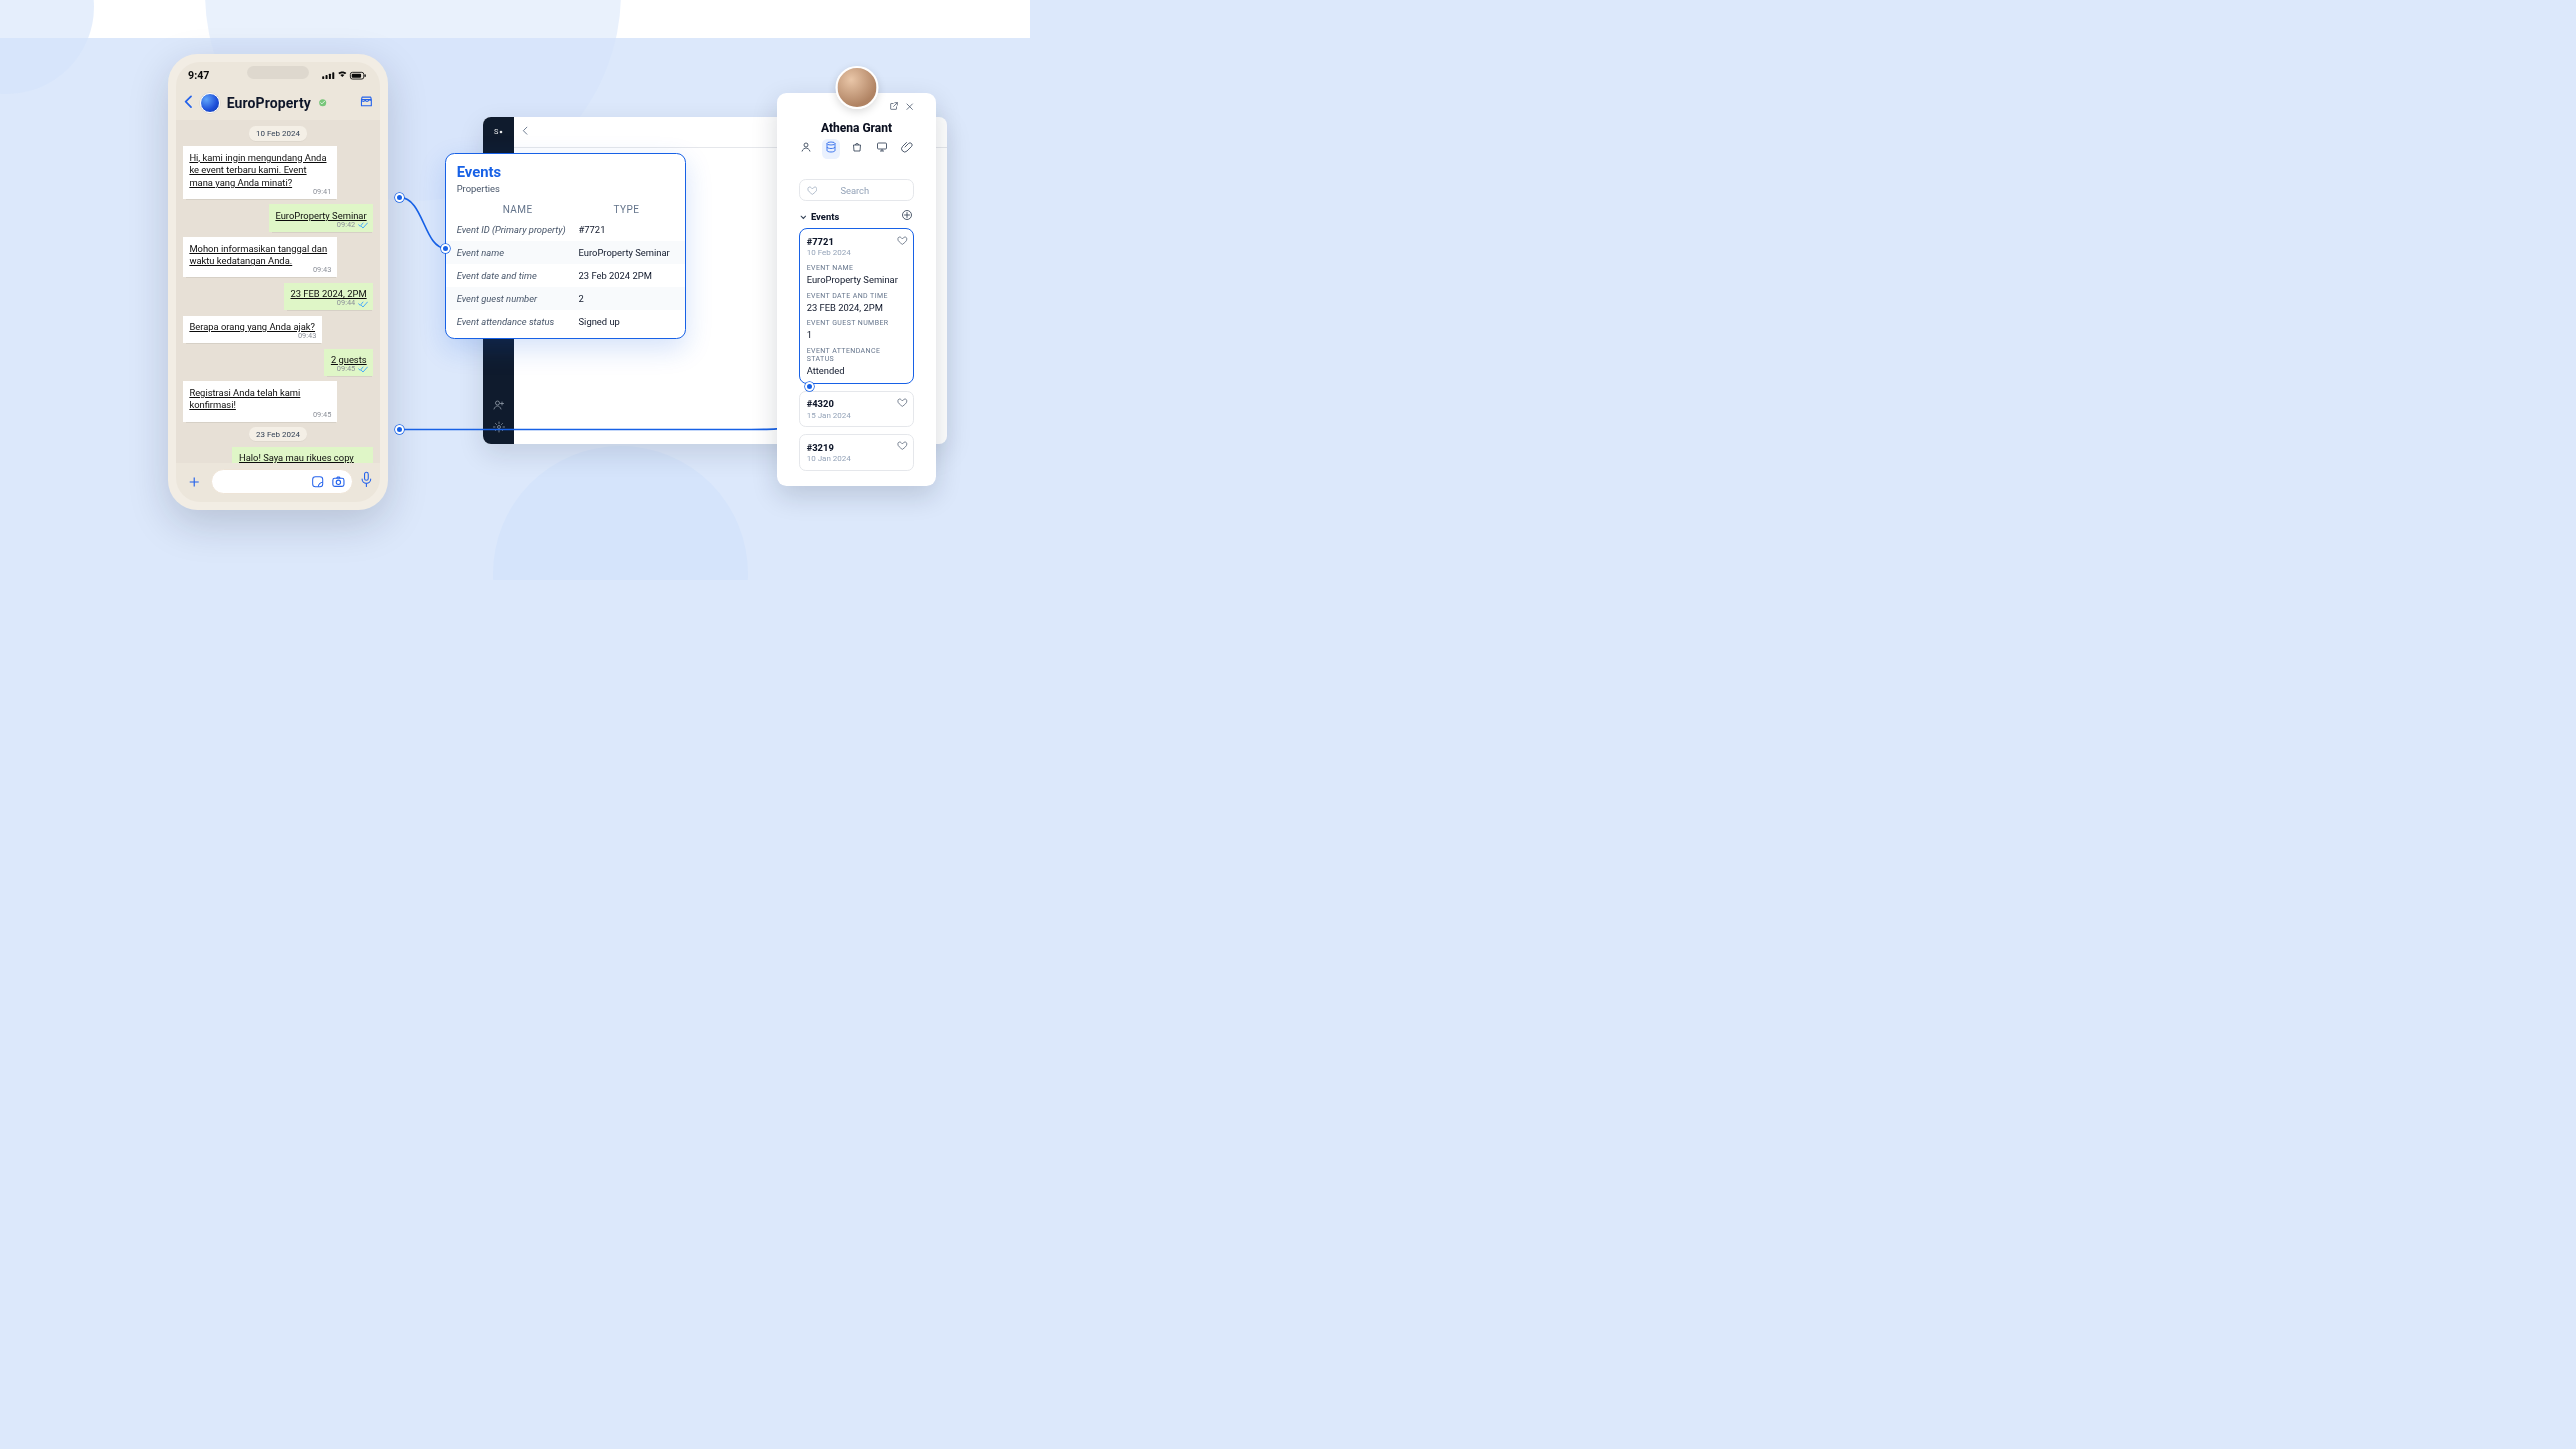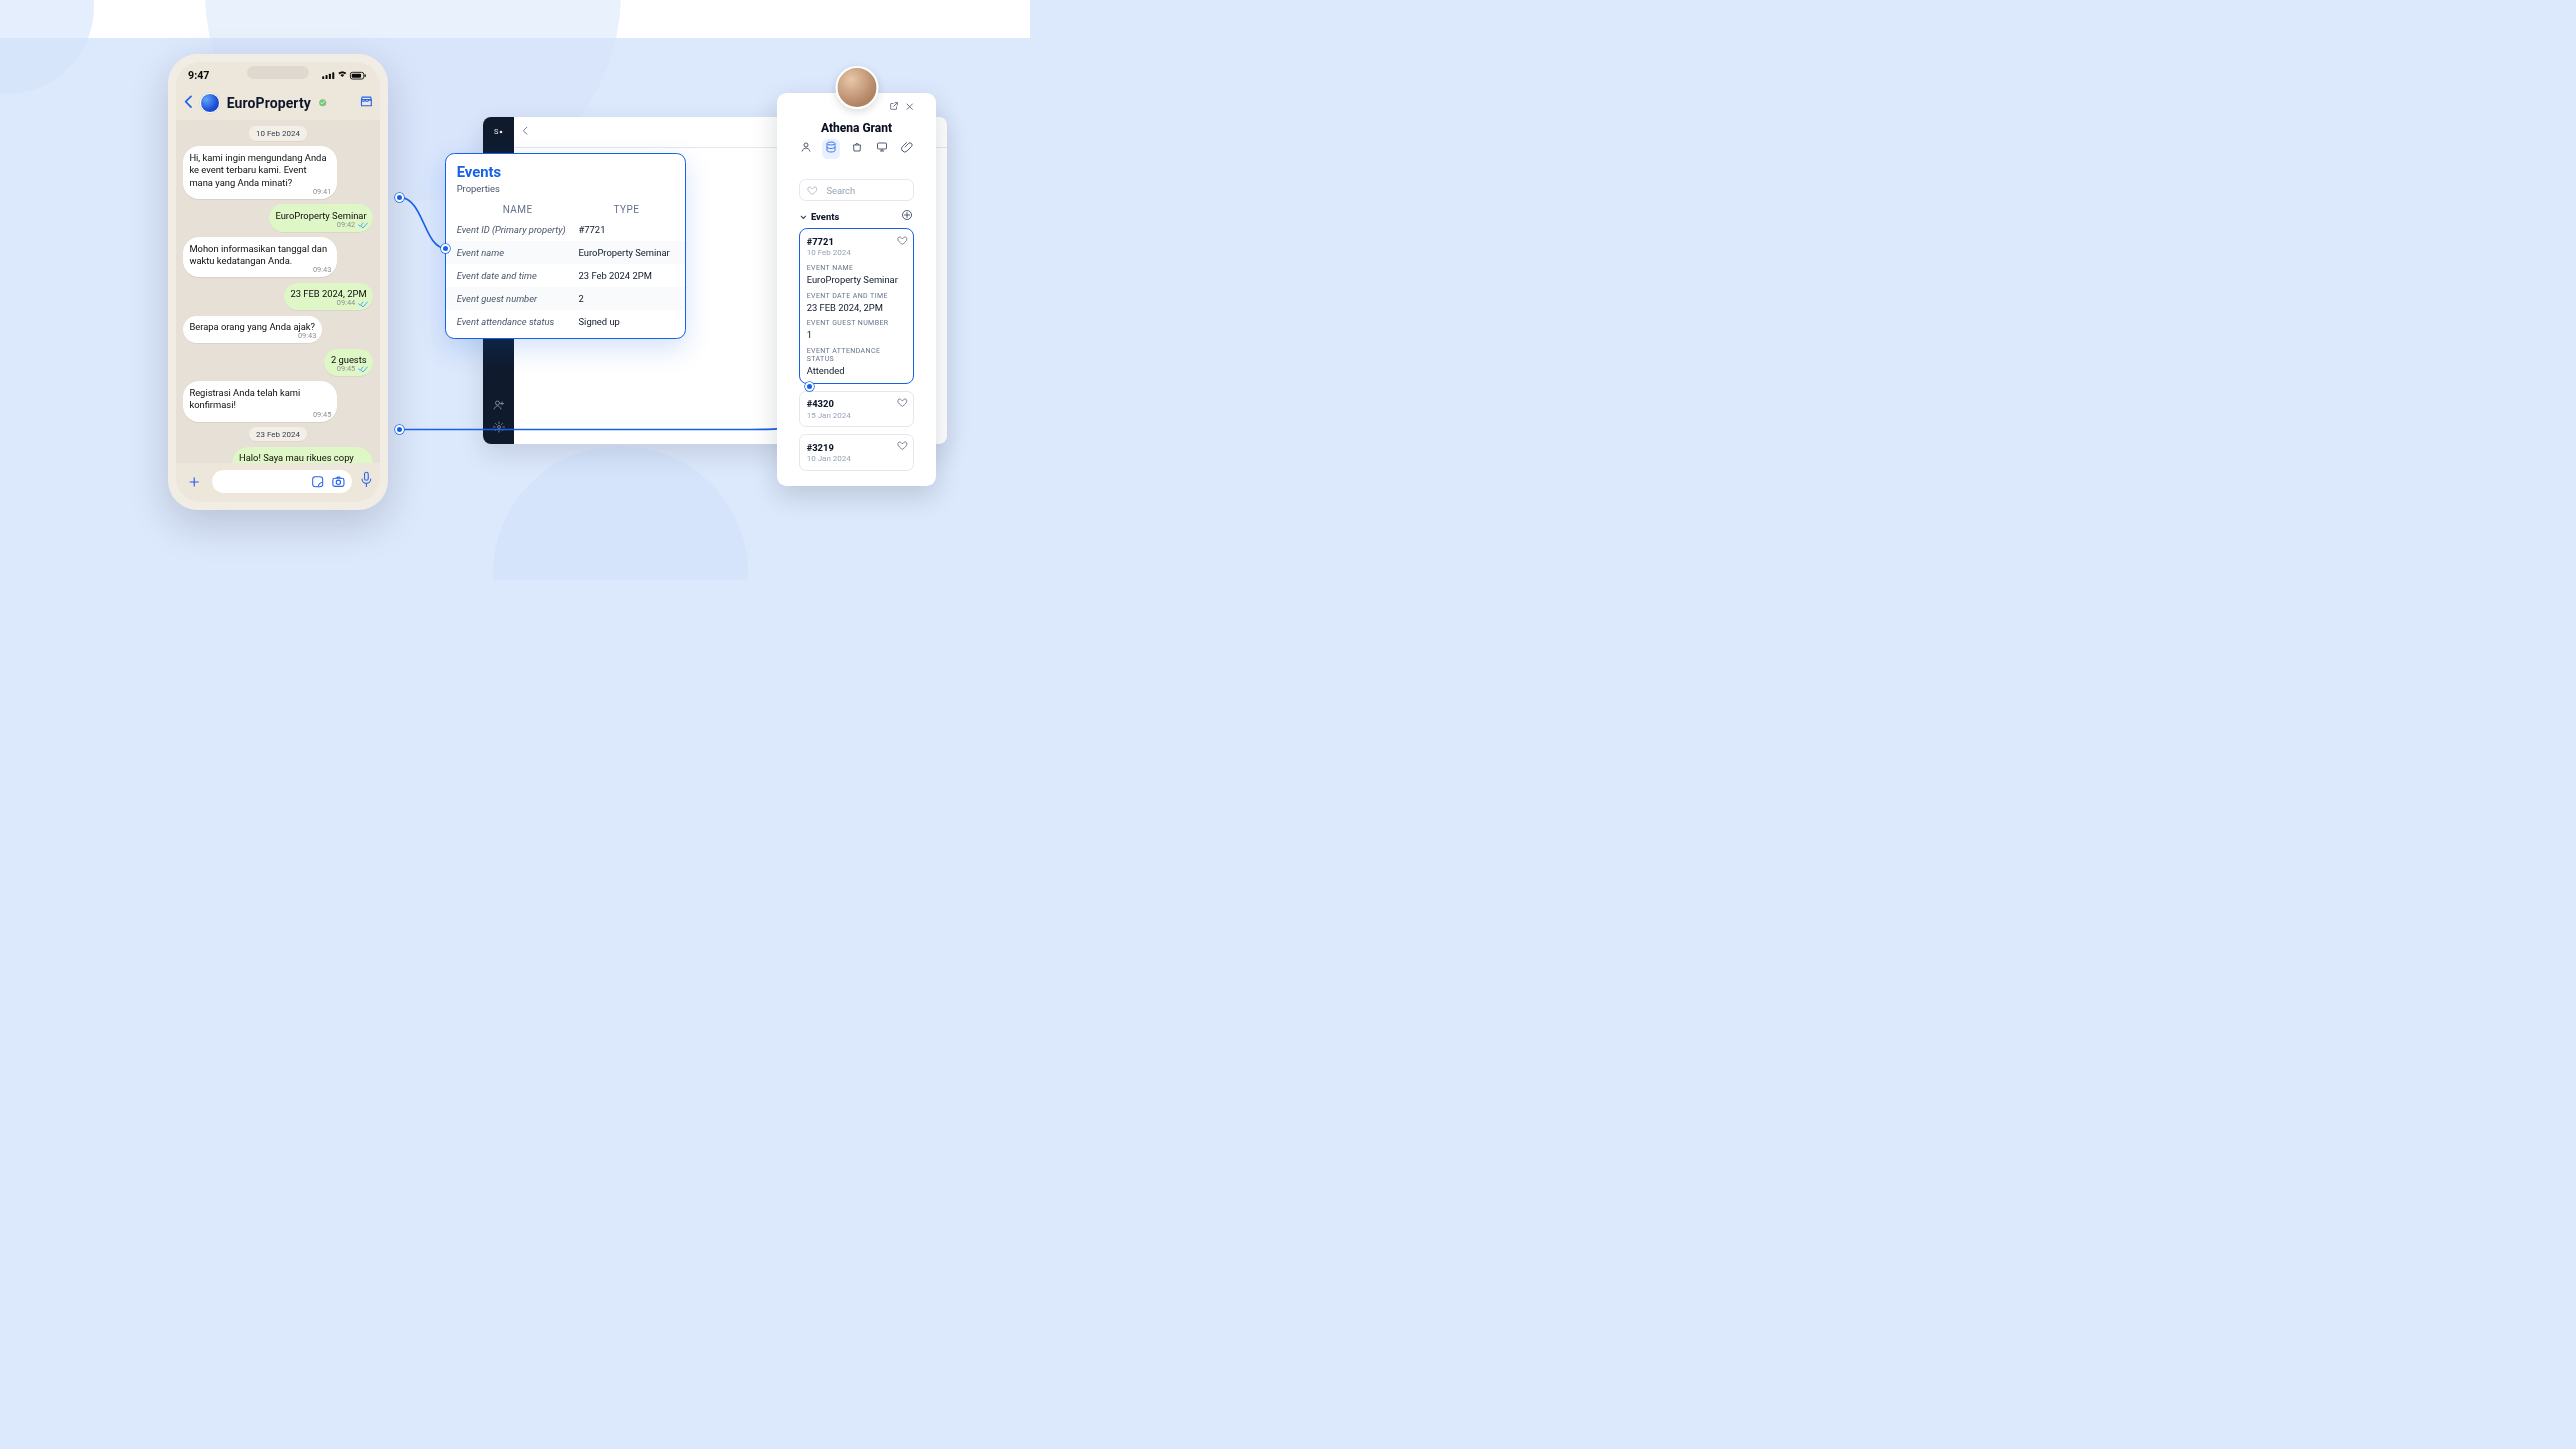--- a/index.html
+++ b/index.html
@@ -85,22 +85,22 @@
     display:flex; flex-direction:column; gap:5.4px;
     position:relative;
   }
   .date-pill { align-self:center; background:#f4efe6; color:#334155; font-size:8px;
     padding:2.7px 6.7px; border-radius:6.7px; box-shadow:0 0.7px 0.7px rgba(0,0,0,.05); }
 
   .row { display:flex; }
   .row.right { justify-content:flex-end; }
   .bubble {
     max-width:154px; font-size:9.4px; line-height:1.35;
-    border-radius:16px; padding:5.4px 6.7px 9.4px;
-    position:relative; box-shadow:0 0.7px 0.7px rgba(0,0,0,.07);
+    border-radius:0; padding:5.4px 6.7px 9.4px;
+    position:relative; box-shadow:0 0.7px 0.7px rgba(0,0,0,.07);text-decoration:underline;
   }
   .bubble.in { background:var(--bubble-in); color:#0b0b0b; }
   .bubble.out{ background:var(--bubble-out); color:#0b0b0b; }
   .bubble .time {
     position:absolute; right:5.4px; bottom:2px;
     font-size:7.4px; color:#8b8f98; display:flex; gap:2.7px; align-items:center;
   }
   .ticks { display:inline-flex; }
   .ticks svg { width:10px; height:7.4px; }
 
@@ -166,21 +166,21 @@
   }
   .drawer .top-actions { display:flex; justify-content:flex-end; gap:5.4px; color:#475569; }
   .drawer .avatar { position:absolute; top:-27px; left:50%; transform:translateX(-50%);
     width:43px; height:43px; border-radius:50%; background: radial-gradient(circle at 35% 30%, #e9c6a8, #b08363 70%);
     border:2.7px solid #fff; box-shadow:0 2.7px 8px rgba(0,0,0,.15); }
   .drawer h4 { margin:6.7px 0 4px; text-align:center; font-size:12px; font-weight:800; color:#0b1020; }
   .drawer .tray { display:flex; justify-content:center; gap:8px; color:#334155; margin-bottom:6.7px; }
   .drawer .tray .active { color:var(--blue2); background:#eaf1fe; border-radius:5.4px; padding:2.7px; }
   .drawer .tray span { padding:2.7px; }
   .drawer .search {
-    display:flex; align-items:center; gap:9px; color:#94a3b8;
+    display:flex; align-items:center; gap:23px; color:#94a3b8;
     border:0.7px solid var(--border); border-radius:6.7px; padding:4.7px 6.7px; font-size:9.4px;
     margin-bottom:6.7px;
     margin-top:20px;
   }
   .drawer .section {
     display:flex; align-items:center; justify-content:space-between; padding:1.3px 1.3px 4px;
   }
   .drawer .section .lbl { font-weight:800; font-size:9.4px; }
   .drawer .section .caret { color:#334155; }
   .drawer .section .plus { color:#334155; }

